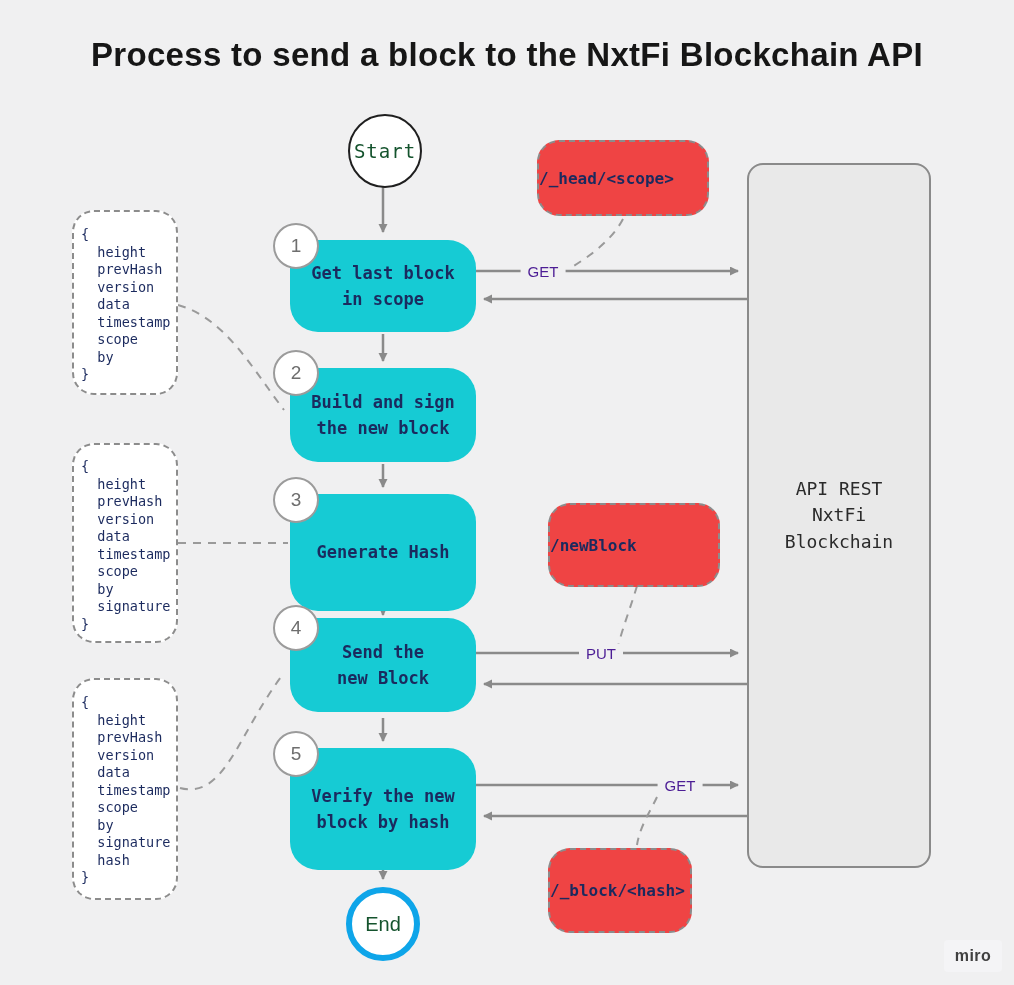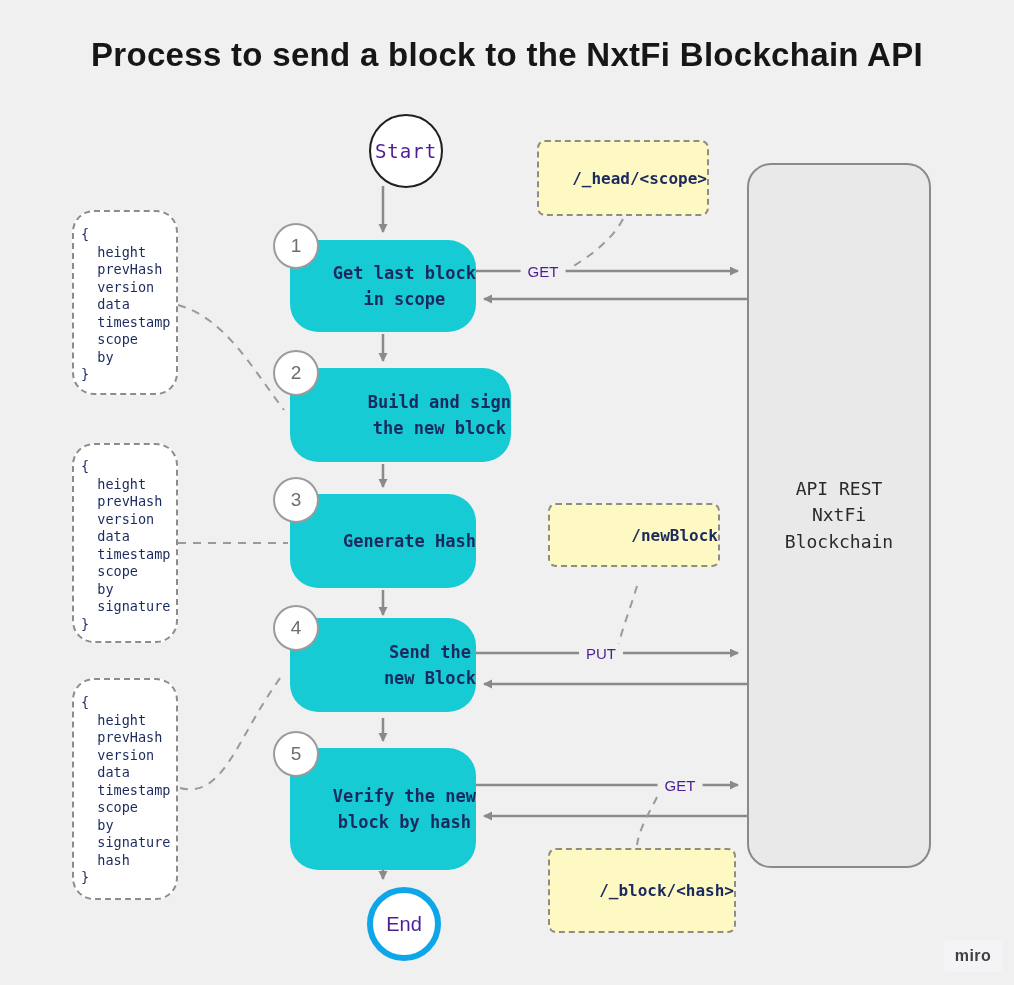--- a/index.html
+++ b/index.html
@@ -14,37 +14,37 @@
     font-size:33px;font-weight:600;color:#161616;letter-spacing:.3px;
     font-family:"Liberation Sans",sans-serif;
   }
   
   svg.layer{position:absolute;left:0;top:0;width:1014px;height:985px;z-index:1;}
   .solid{stroke:#8a8a8a;stroke-width:2.5;fill:none;}
   .dashed{stroke:#9a9a9a;stroke-width:2;fill:none;stroke-dasharray:8 7;}
   
   .terminal{
     position:absolute;border-radius:50%;background:#fff;z-index:2;
-    display:flex;align-items:center;justify-content:center;color:#4c1d95;margin-left:21px;
+    display:flex;align-items:center;justify-content:center;color:#14532d;
   }
   .start{left:348px;top:114px;width:70px;height:70px;border:2.5px solid #1f1f1f;
     font-family:"DejaVu Sans Mono",monospace;font-size:19px;letter-spacing:1px;}
   .end{left:346px;top:887px;width:74px;height:74px;border:6px solid #0ea5e9;
     font-size:20px;box-sizing:border-box;}
   
   .step{
     position:absolute;left:290px;width:186px;background:#16cbd4;z-index:2;
     border-radius:4px 28px 28px 28px;
-    display:flex;align-items:center;justify-content:flex-end;text-align:center;
+    display:flex;align-items:center;justify-content:center;text-align:center;
     font-family:"DejaVu Sans Mono",monospace;font-size:17px;line-height:1.55;
     color:#1b2a5e;white-space:pre-line;font-weight:bold;
   }
   .step1{top:240px;height:92px;}
-  .step2{top:368px;height:94px;padding-left:35px;}
-  .step3{top:494px;height:94px;}
+  .step2{top:368px;height:94px;}
+  .step3{top:494px;height:117px;}
   .step4{top:618px;height:94px;}
   .step5{top:748px;height:122px;}
   
   .badge{
     position:absolute;left:273px;width:46px;height:46px;border-radius:50%;
     background:#fff;border:2px solid #9b9b9b;box-sizing:border-box;z-index:3;
     display:flex;align-items:center;justify-content:center;
     font-size:19px;color:#6e6e6e;
   }
   .badge1{top:223px;}.badge2{top:350px;}.badge3{top:477px;}.badge4{top:605px;}.badge5{top:731px;}
@@ -53,32 +53,32 @@
     position:absolute;left:72px;width:106px;background:#fff;z-index:2;
     border:2px dashed #8c8c8c;border-radius:22px;box-sizing:border-box;
     color:#1b2a5e;font-family:"DejaVu Sans Mono",monospace;font-size:13.5px;
   }
   .note pre{margin:0;font-family:inherit;line-height:17.5px;}
   .note1{top:210px;height:185px;}.note1 pre{padding:14px 0 0 7px;}
   .note2{top:443px;height:200px;}.note2 pre{padding:13px 0 0 7px;}
   .note3{top:678px;height:222px;}.note3 pre{padding:14px 0 0 7px;}
   
   .endpoint{
-    position:absolute;background:#fef9c3;z-index:2;box-sizing:border-box;
-    border:2px dashed #8c8c8c;border-radius:8px;
-    display:flex;align-items:center;justify-content:flex-end;
+    position:absolute;background:#ef4444;z-index:2;box-sizing:border-box;
+    border:2px dashed #8c8c8c;border-radius:22px;
+    display:flex;align-items:center;justify-content:flex-start;
     font-family:"DejaVu Sans Mono",monospace;font-size:16px;color:#1b2a5e;font-weight:bold;
   }
   .ep-head{left:537px;top:140px;width:172px;height:76px;}
-  .ep-new{left:548px;top:503px;width:172px;height:64px;}
-  .ep-block{left:548px;top:848px;width:188px;height:85px;}
+  .ep-new{left:548px;top:503px;width:172px;height:84px;}
+  .ep-block{left:548px;top:848px;width:144px;height:85px;}
   
   .api{
     position:absolute;left:747px;top:163px;width:184px;height:705px;z-index:2;
-    background:#e9e9e9;border:2px solid #8a8a8a;border-radius:24px;box-sizing:border-box;
+    background:#e9e9e9;border:2px solid #8a8a8a;border-radius:16px;box-sizing:border-box;
     display:flex;align-items:center;justify-content:center;text-align:center;
     font-family:"DejaVu Sans Mono",monospace;font-size:18px;line-height:1.45;
     color:#2b2b2b;white-space:pre-line;
   }
   
   .method{
     position:absolute;z-index:4;transform:translate(-50%,-50%);
     background:#f0f0f1;padding:1px 7px;color:#4c1d95;font-size:15px;
   }
   .m1{left:543px;top:271px;}

